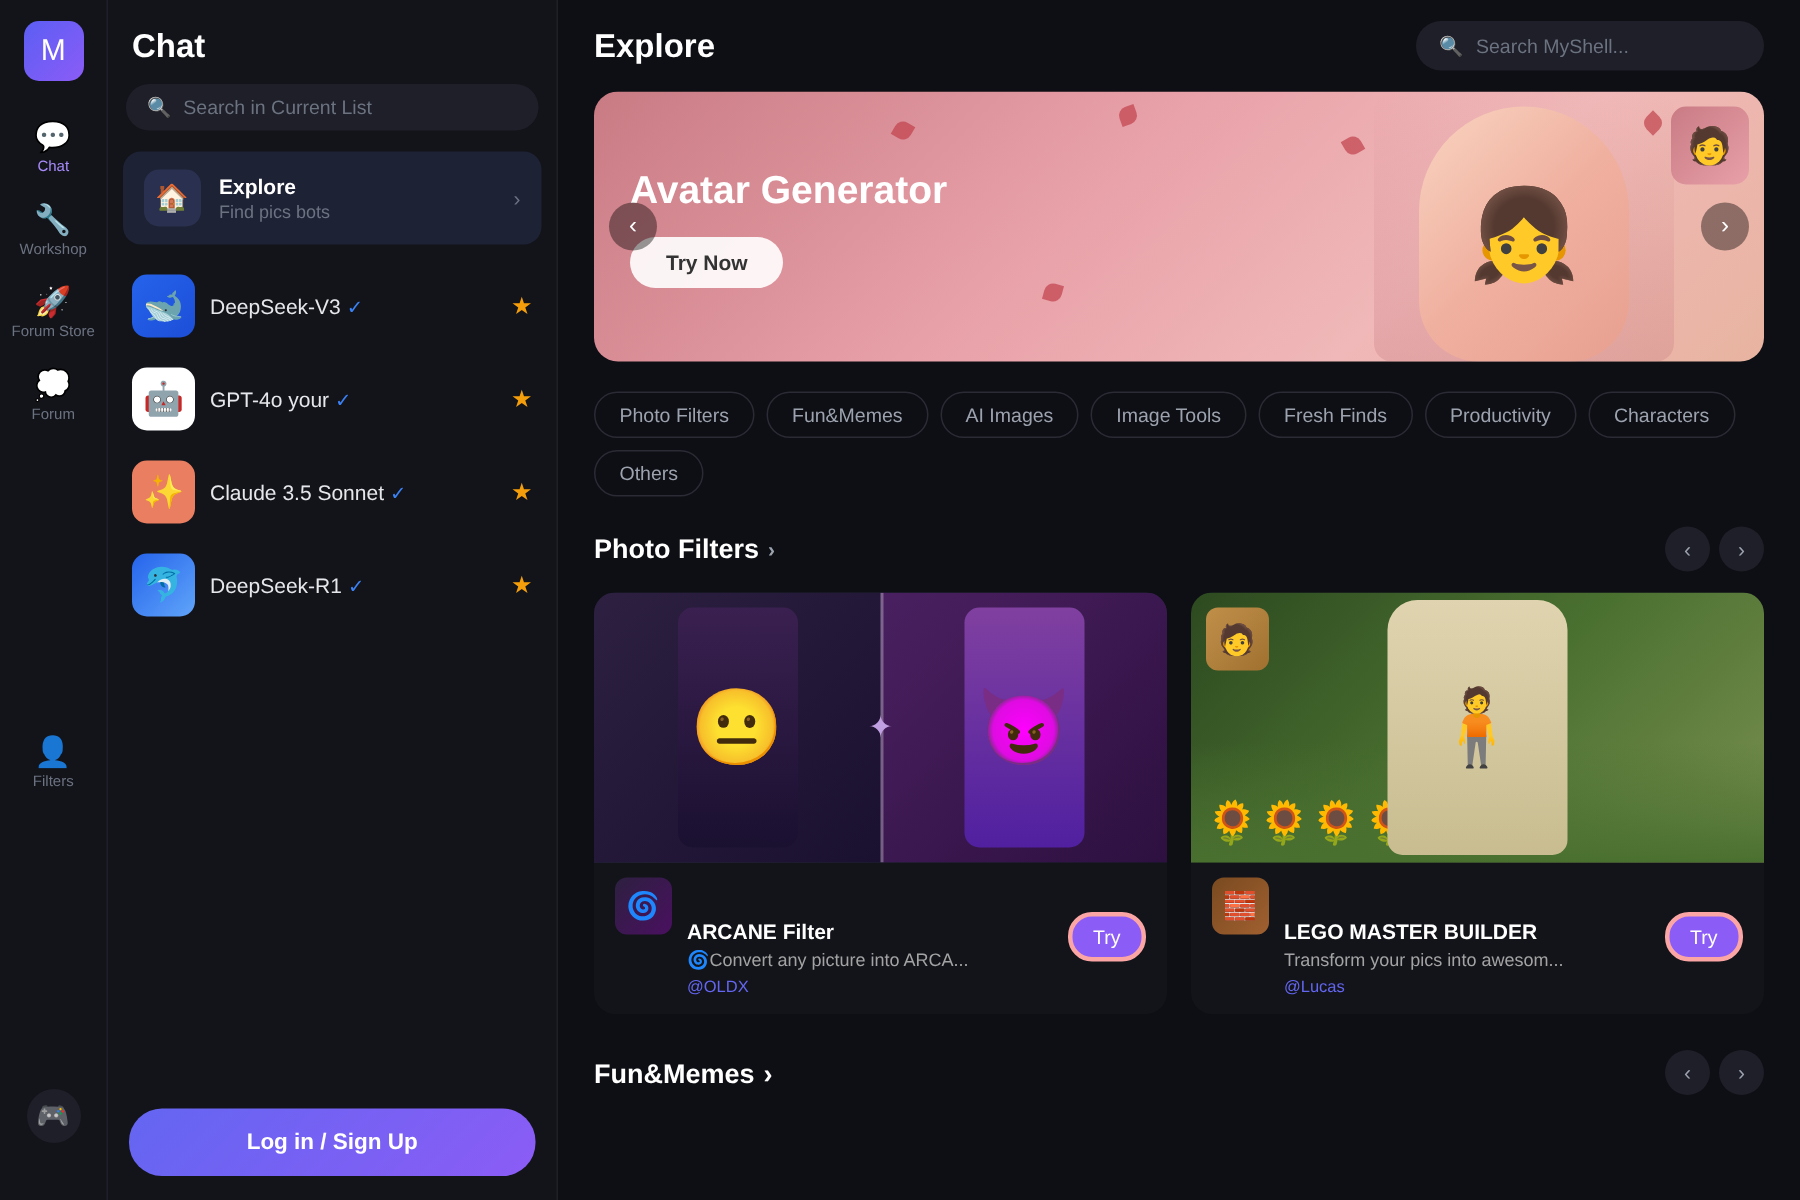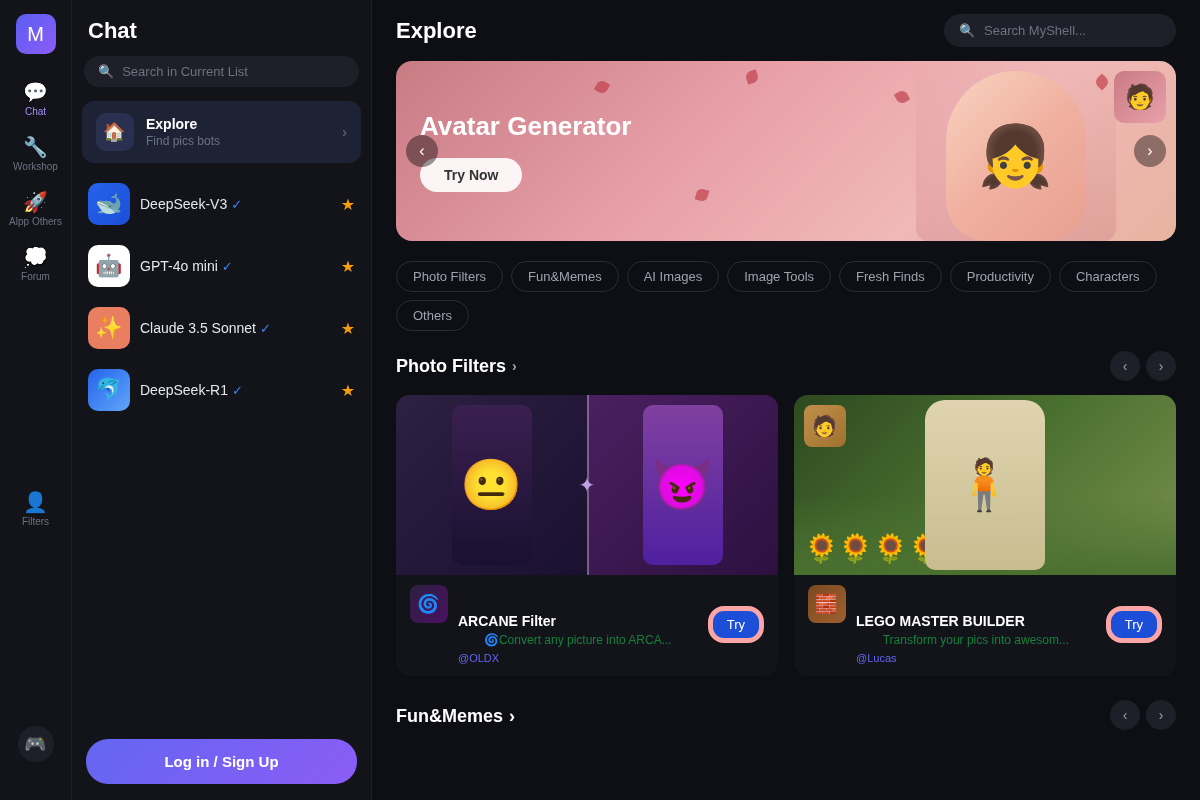--- a/index.html
+++ b/index.html
@@ -406,25 +406,25 @@
       border-radius: 8px;
       flex-shrink: 0;
       overflow: hidden;
       display: flex; align-items: center; justify-content: center;
       font-size: 18px;
     }
     .card-bot-avatar.arcane-av { background: linear-gradient(135deg, #2d2040, #4a1060); }
     .card-bot-avatar.lego-av { background: linear-gradient(135deg, #7a4a20, #a06030); }
     .card-details { flex: 1; }
     .card-name { font-size: 14px; font-weight: 600; color: #fff; margin-bottom: 3px; margin-top: 28px; }
-    .card-desc { font-size: 12px; color: #15803d; line-height: 1.4; text-align: center; }
+    .card-desc { font-size: 12px; color: #a3a3a3; line-height: 1.4; }
     .card-author { font-size: 11px; color: #6366f1; margin-top: 3px; }
     .card-try-btn {
-      background: #1d4ed8;
-      border: 5px solid #fca5a5;
+      background: #8b5cf6;
+      border: 3px solid #fca5a5;
       color: #fff; border-radius: 16px;
       padding: 6px 14px; font-size: 13px;
       cursor: pointer; flex-shrink: 0; align-self: center;
     }
 
     
     .fun-section-title {
       font-size: 18px; font-weight: 700; color: #fff;
       display: flex; align-items: center; gap: 6px;
       margin-top: 4px;
@@ -440,21 +440,21 @@
   <div class="sidebar-nav-item active">
     <span class="nav-icon">💬</span>
     <span class="nav-label">Chat</span>
   </div>
   <div class="sidebar-nav-item">
     <span class="nav-icon">🔧</span>
     <span class="nav-label">Workshop</span>
   </div>
   <div class="sidebar-nav-item">
     <span class="nav-icon">🚀</span>
-    <span class="nav-label">Alpp Others</span>
+    <span class="nav-label">Forum Store</span>
   </div>
   <div class="sidebar-nav-item">
     <span class="nav-icon">💭</span>
     <span class="nav-label">Forum</span>
   </div>
   <div class="sidebar-nav-item sidebar-bottom">
     <span class="nav-icon">👤</span>
     <span class="nav-label">Filters</span>
   </div>
   <div style="margin-top:auto; padding-bottom:14px;">
@@ -493,21 +493,21 @@
           <span class="verified">✓</span>
         </div>
       </div>
       <span class="star">★</span>
     </div>
 
     <div class="bot-item">
       <div class="bot-item-left">
         <div class="bot-avatar gpt" style="font-size:22px;">🤖</div>
         <div class="bot-name">
-          <span>GPT-4o mini</span>
+          <span>GPT-4o your</span>
           <span class="verified">✓</span>
         </div>
       </div>
       <span class="star">★</span>
     </div>
 
     <div class="bot-item">
       <div class="bot-item-left">
         <div class="bot-avatar claude">✨</div>
         <div class="bot-name">

